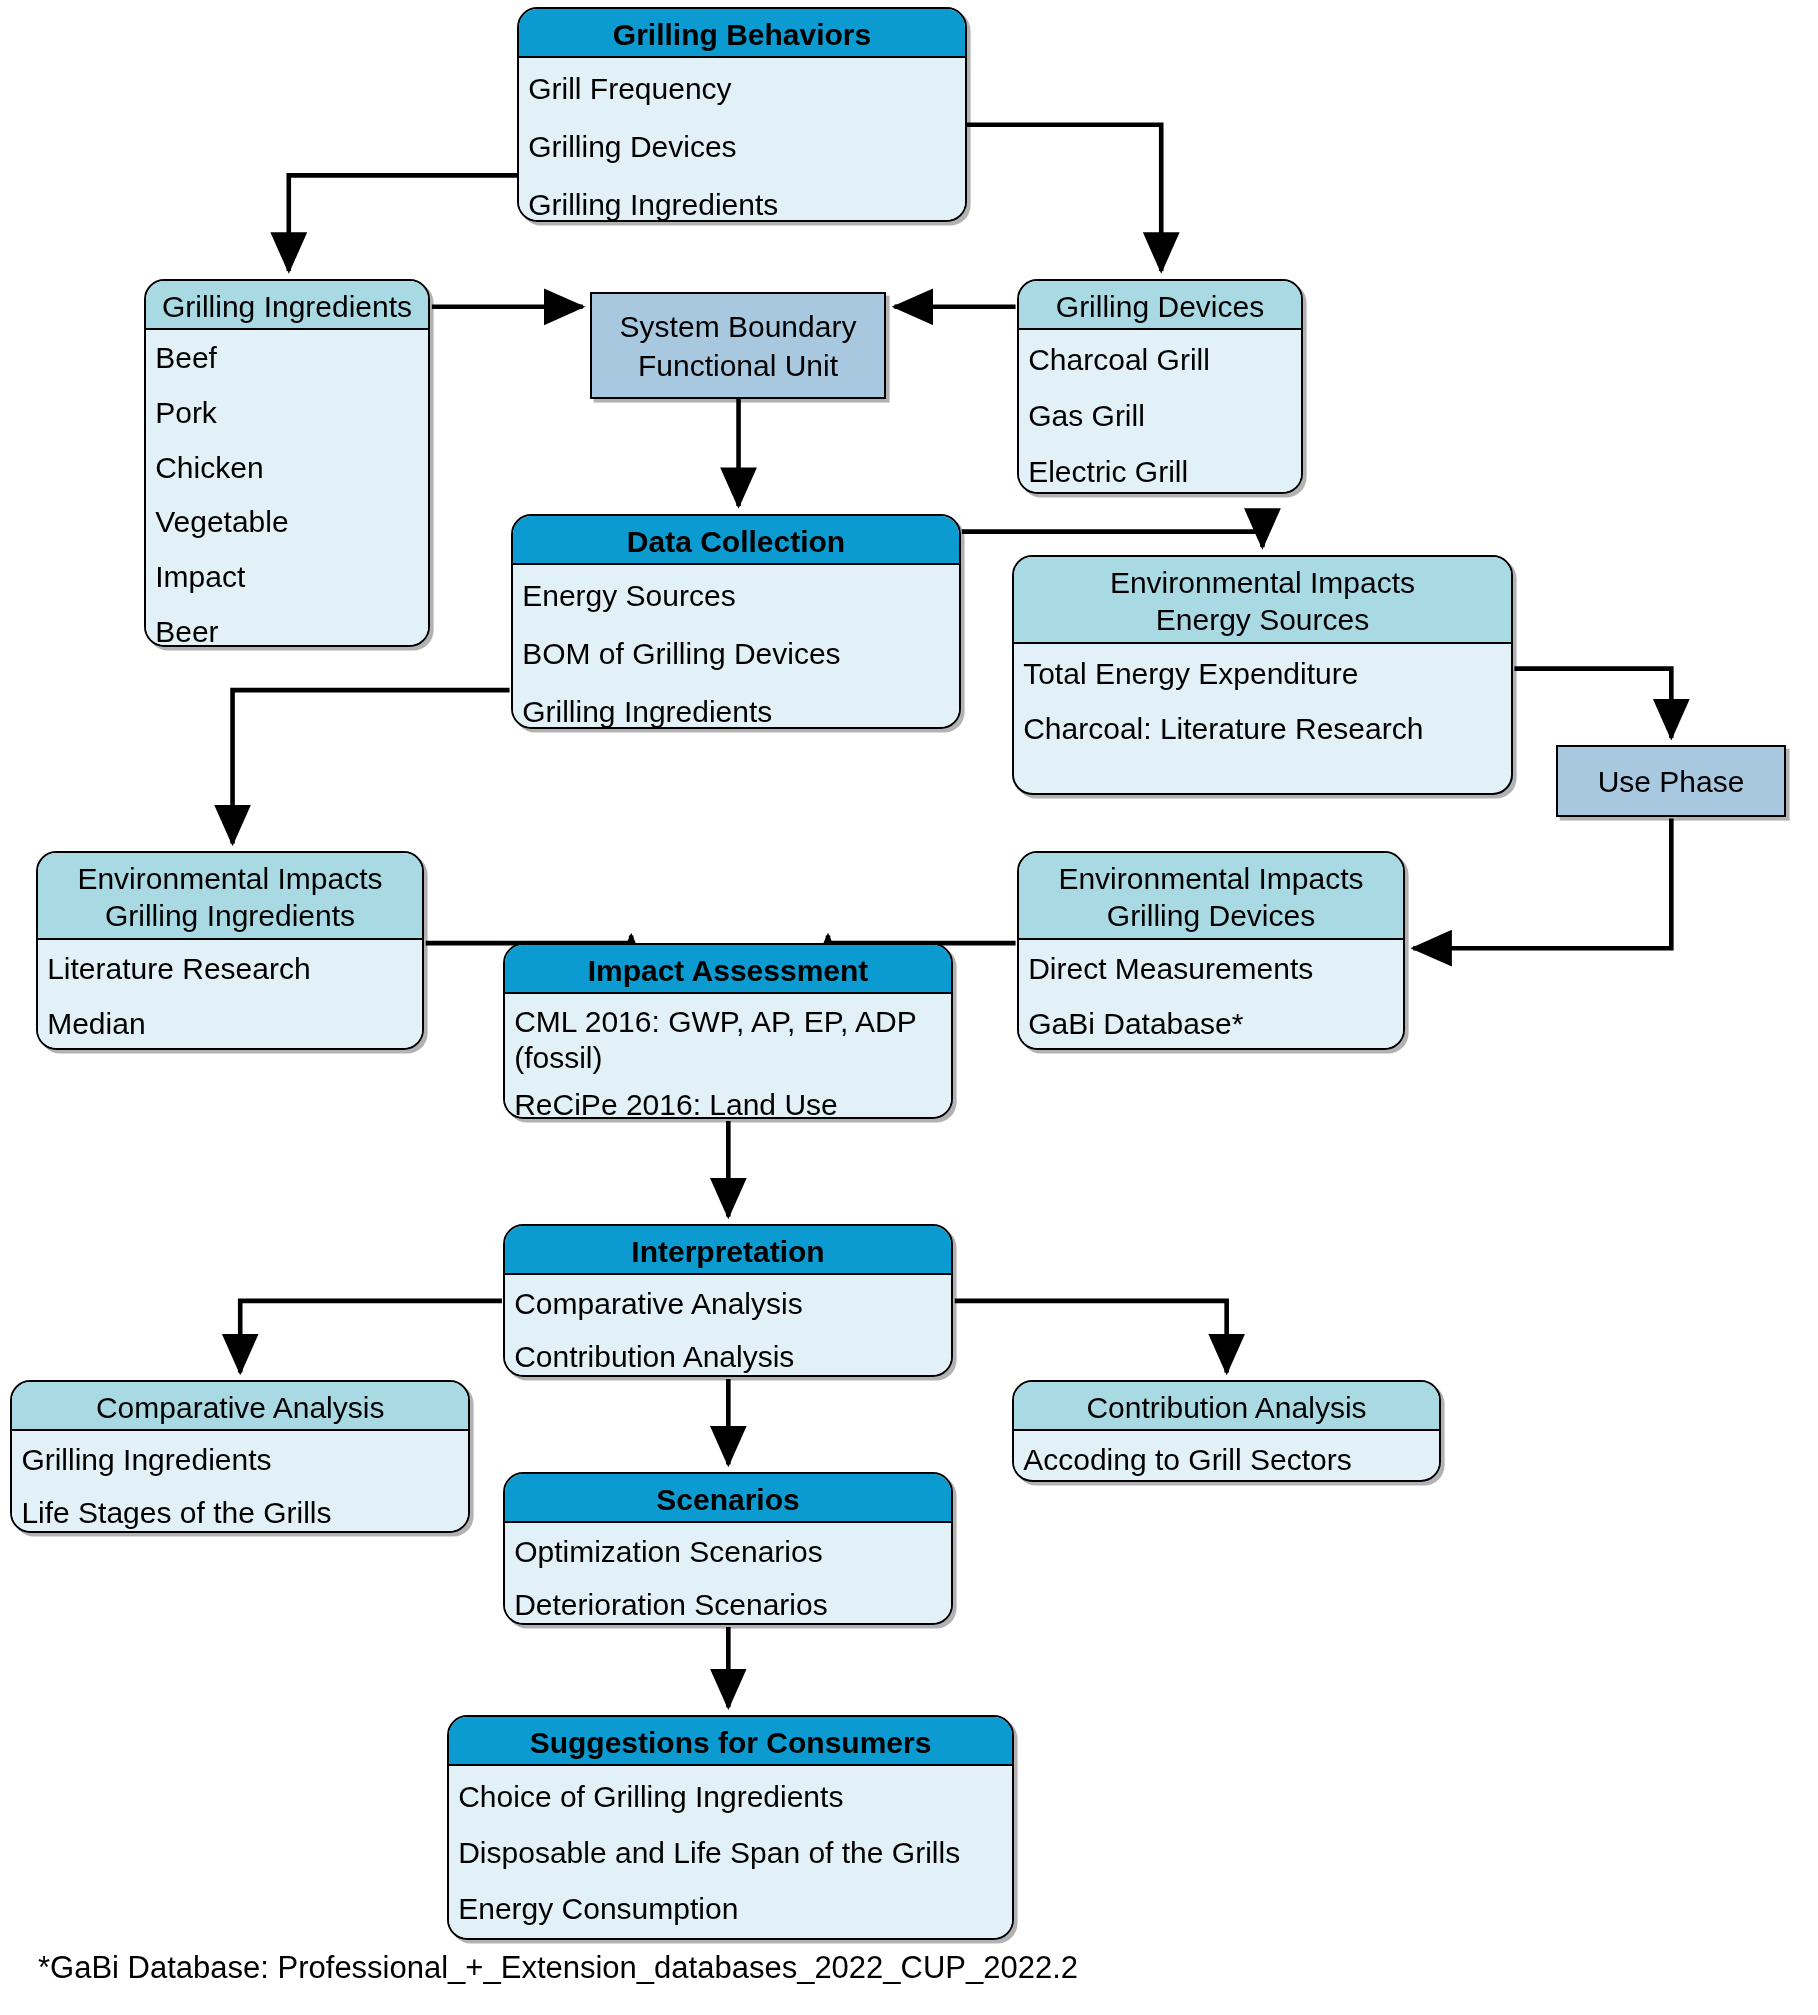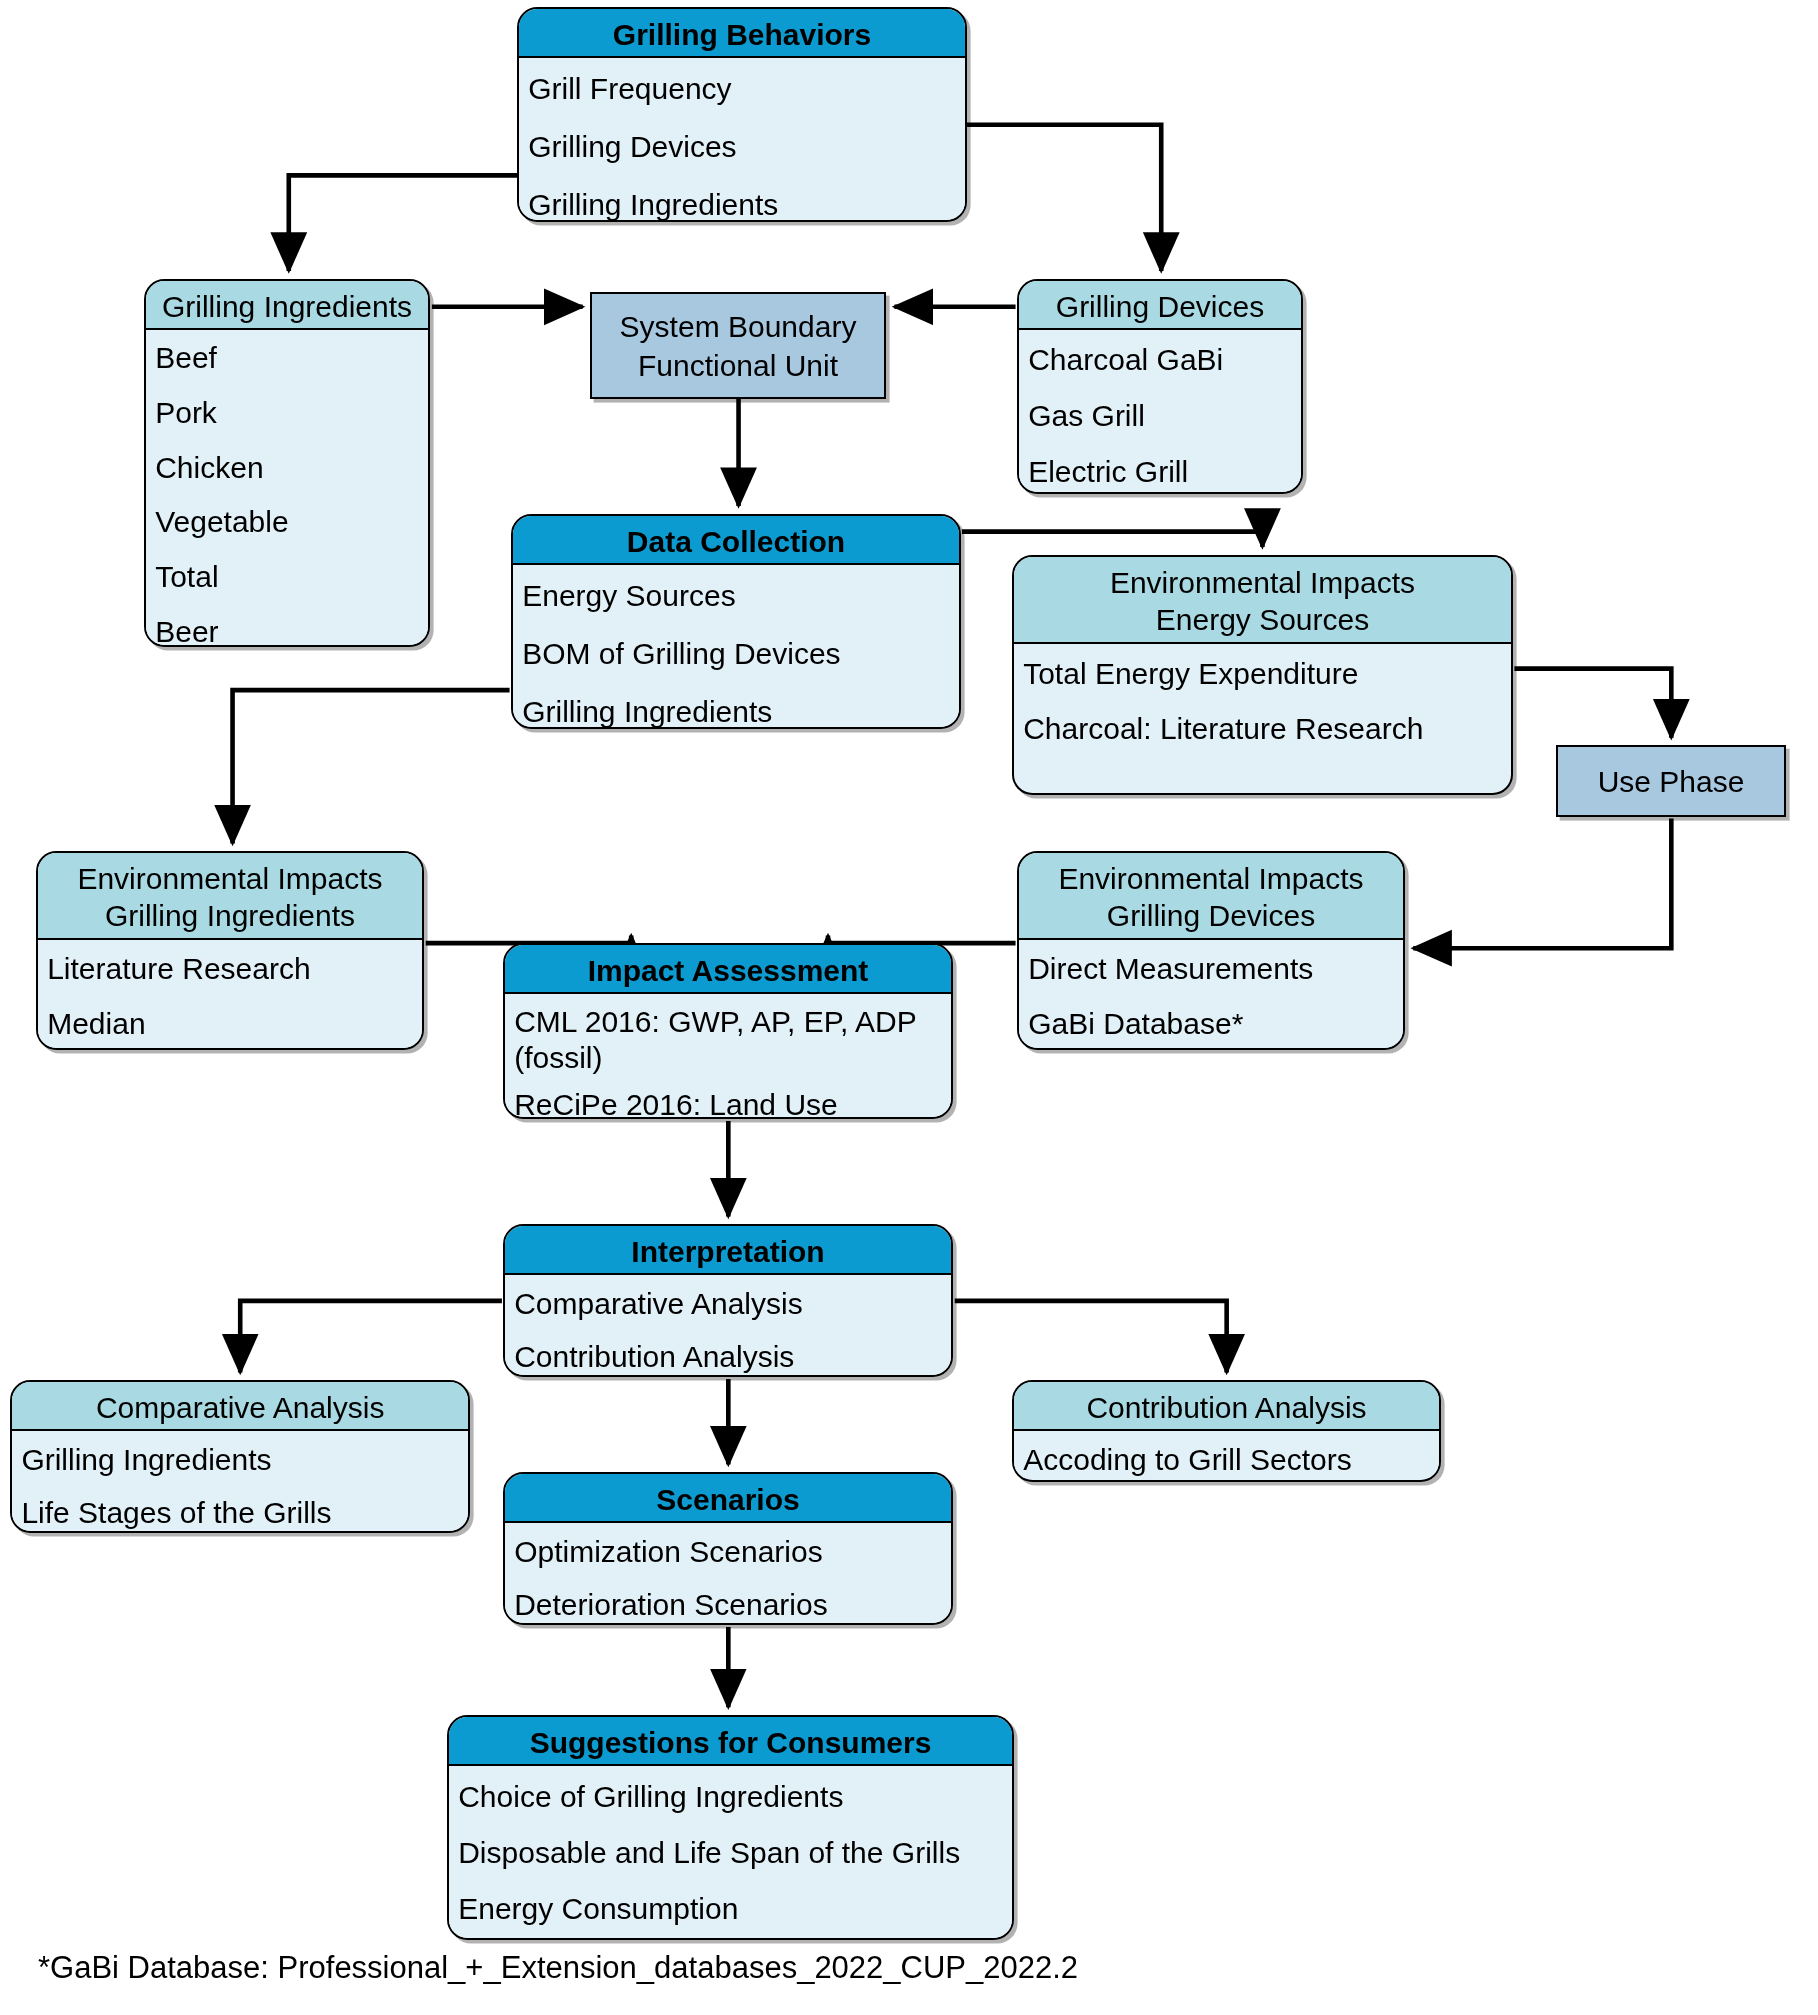--- a/index.html
+++ b/index.html
@@ -219,29 +219,29 @@
     </div>
   </div>
 
   <div class="node teal" id="n-grilling-ingredients">
     <div class="hdr">Grilling Ingredients</div>
     <div class="body">
       <div class="row">Beef</div>
       <div class="row">Pork</div>
       <div class="row">Chicken</div>
       <div class="row">Vegetable</div>
-      <div class="row">Total</div>
+      <div class="row">Impact</div>
       <div class="row">Beer</div>
     </div>
   </div>
 
   <div class="node teal" id="n-grilling-devices">
     <div class="hdr">Grilling Devices</div>
     <div class="body">
-      <div class="row">Charcoal GaBi</div>
+      <div class="row">Charcoal Grill</div>
       <div class="row">Gas Grill</div>
       <div class="row">Electric Grill</div>
     </div>
   </div>
 
   <div class="plain" id="n-system-boundary">
     <div>
       <div>System Boundary</div>
       <div>Functional Unit</div>
     </div>

